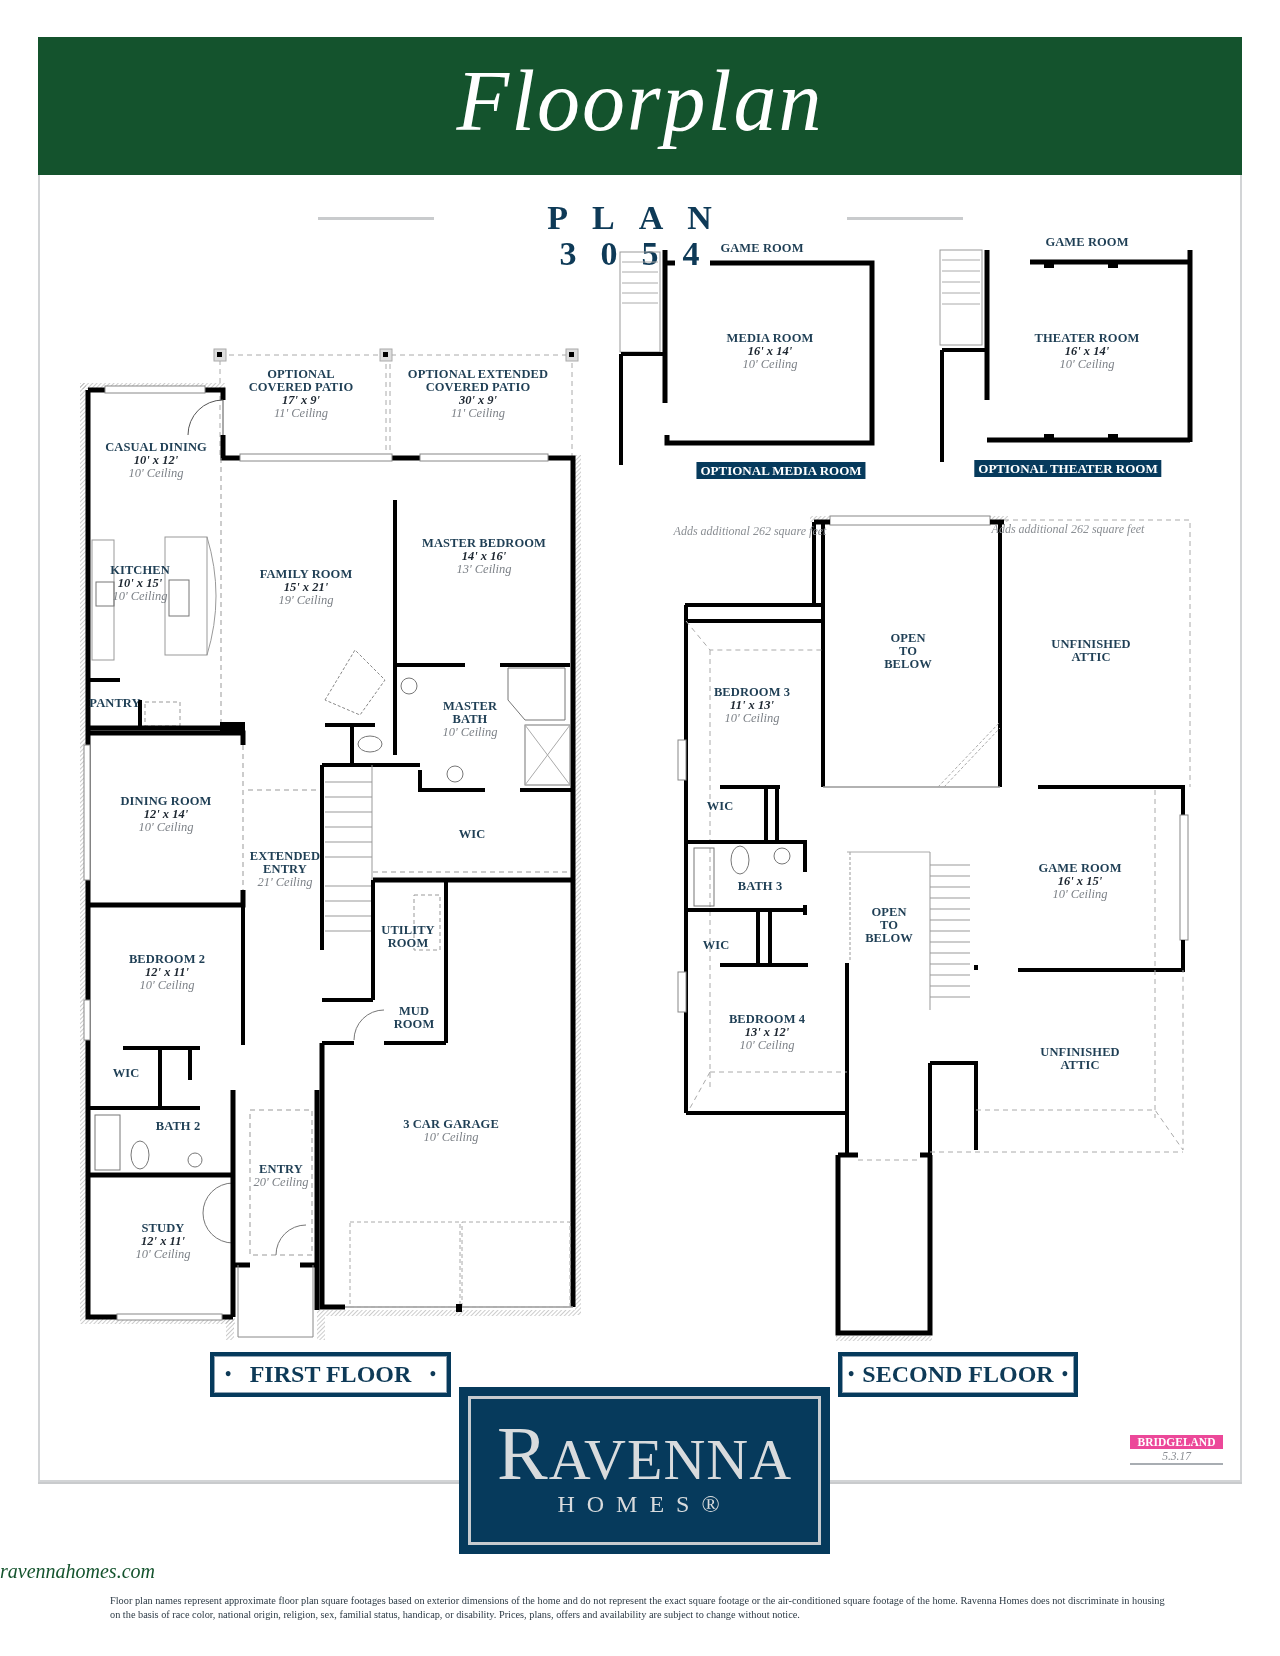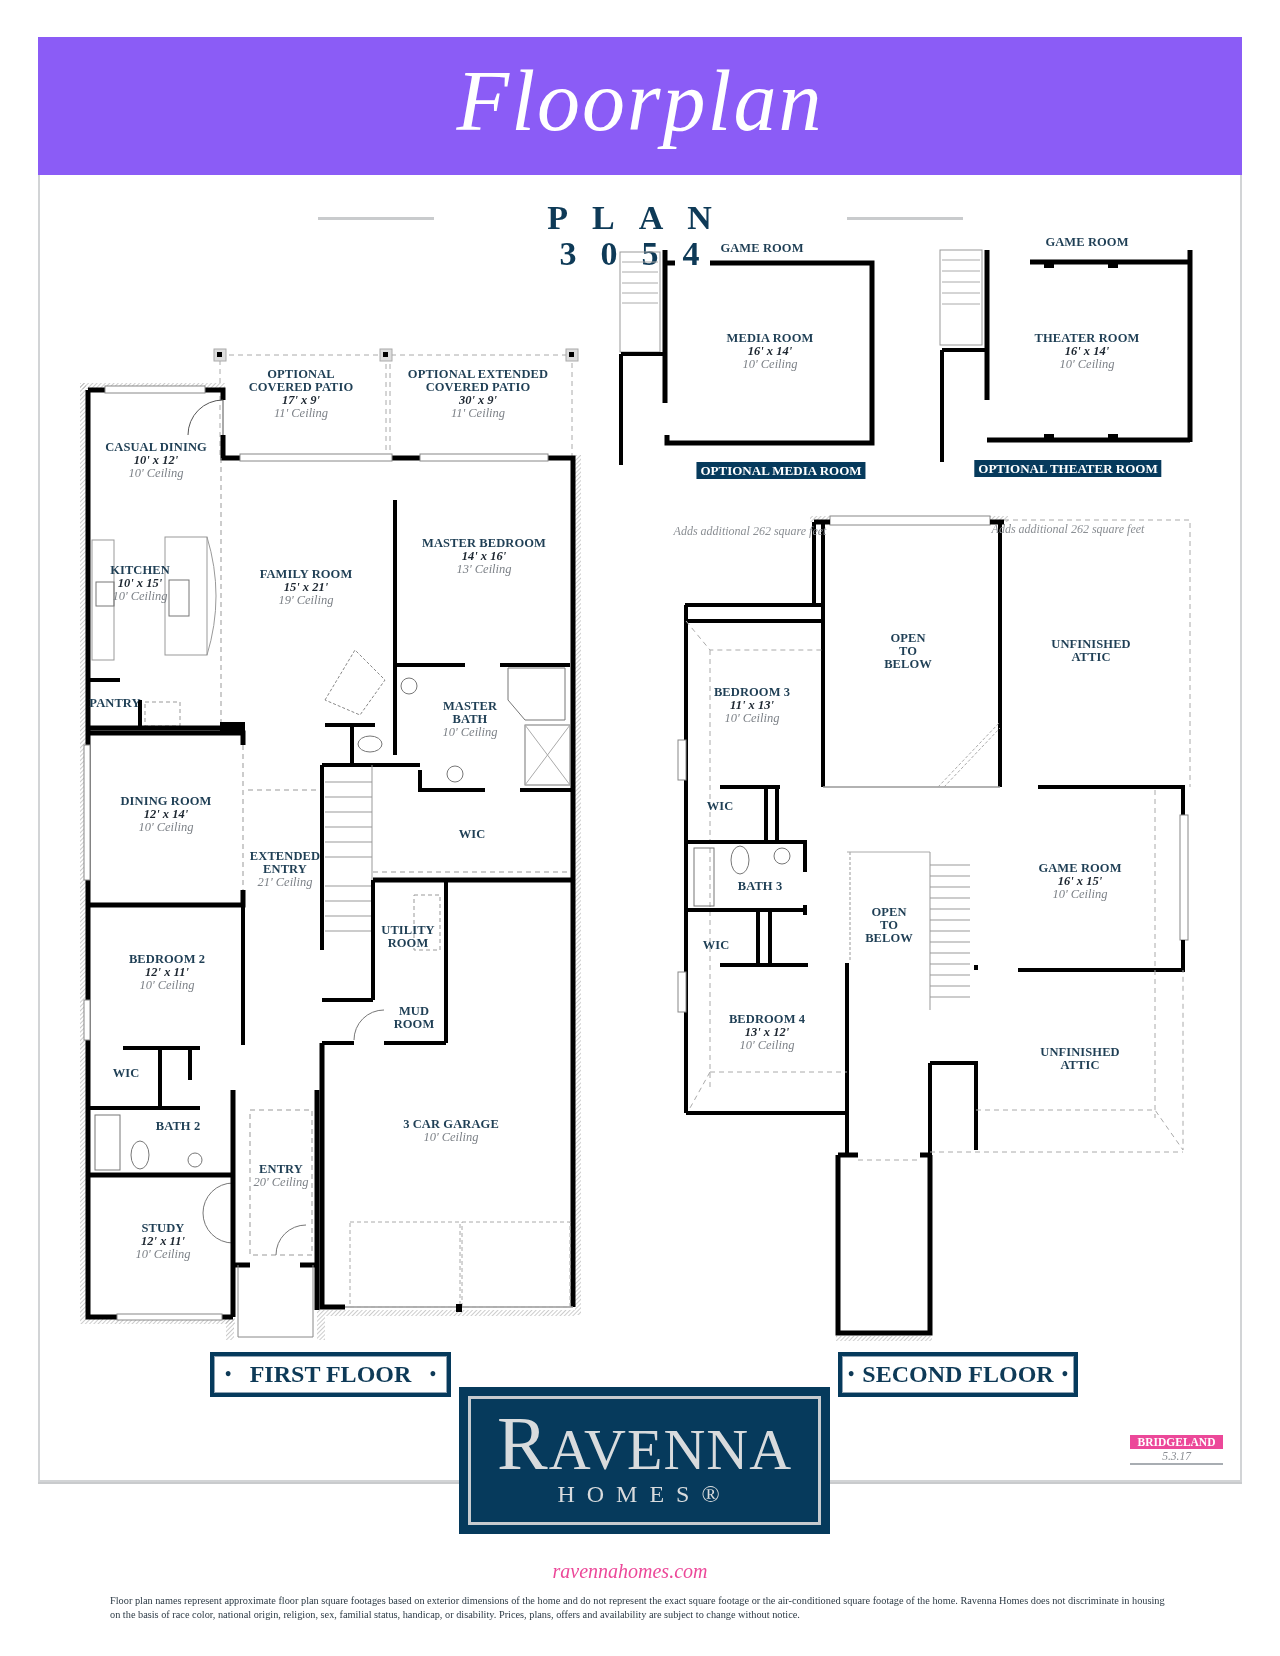--- a/index.html
+++ b/index.html
@@ -1,44 +1,44 @@
 <!DOCTYPE html>
 <html><head>
 <meta charset="utf-8">
 <style>
   html, body { margin: 0; padding: 0; background: #ffffff; }
   body { width: 1280px; height: 1656px; position: relative; overflow: hidden; font-family: "Liberation Serif", "DejaVu Serif", serif; }
   .frame { position: absolute; left: 38px; top: 37px; width: 1204px; height: 1445px; border: 2px solid #d2d4d6; border-top: none; box-sizing: border-box; }
-  .banner { position: absolute; left: 38px; top: 37px; width: 1204px; height: 138px; background: #8b5cf6; display: flex; align-items: center; justify-content: center; }
+  .banner { position: absolute; left: 38px; top: 37px; width: 1204px; height: 138px; background: #14532d; display: flex; align-items: center; justify-content: center; }
   .banner-title { color: #ffffff; font-style: italic; font-size: 86px; letter-spacing: 2px; font-family: "Liberation Serif", serif; margin-top: -10px; }
   .plan-row { position: absolute; top: 200px; left: 318px; width: 645px; height: 36px; }
   .plan-rule { position: absolute; top: 17px; height: 3px; width: 116px; background: #c9cbcd; }
   .plan-rule.left { left: 0; }
   .plan-rule.right { right: 0; }
   .plan-title { position: absolute; left: 152px; top: 0; width: 343px; text-align: center; color: #0e3a57; font-size: 34px; font-weight: bold; letter-spacing: 24px; font-family: "Liberation Serif", serif; line-height: 36px; }
   svg.plan { position: absolute; left: 0; top: 0; width: 1280px; height: 1656px; }
   .room { position: absolute; text-align: center; transform: translateX(-50%); line-height: 1.05; white-space: nowrap; }
   .room .rn { color: #1f3f55; font-weight: bold; font-size: 12.5px; letter-spacing: 0.1px; display: block; }
   .room .rd { color: #1d2731; font-weight: bold; font-style: italic; font-size: 12.5px; display: block; }
   .room .rc { color: #7d8288; font-style: italic; font-size: 12.5px; display: block; }
   .opt-tag { position: absolute; background: #063a5c; color: #ffffff; font-size: 13px; font-weight: bold; padding: 1px 4px; line-height: 15px; white-space: nowrap; transform: translateX(-50%); }
   .opt-sub { position: absolute; color: #8a8e93; font-style: italic; font-size: 12px; white-space: nowrap; transform: translateX(-50%); margin-top: 44px; }
   .floor-label { position: absolute; height: 45px; background: #063a5c; box-sizing: border-box; padding: 4px; }
   .floor-label .inner { height: 100%; background: #ffffff; border: 1px solid #8fa3b3; box-sizing: border-box; display: flex; align-items: center; justify-content: space-between; padding: 0 10px; color: #0e3a57; font-weight: bold; font-size: 24px; font-family: "Liberation Serif", serif; }
   .floor-label .dot { font-size: 18px; }
-  .logo { position: absolute; left: 459px; top: 1387px; width: 371px; height: 147px; background: #063a5c; box-sizing: border-box; padding: 9px; }
+  .logo { position: absolute; left: 459px; top: 1387px; width: 371px; height: 167px; background: #063a5c; box-sizing: border-box; padding: 9px; }
   .logo .inner { width: 100%; height: 100%; border: 3px solid #c7cbcf; box-sizing: border-box; display: flex; flex-direction: column; align-items: center; justify-content: center; }
   .logo .brand { color: #d8dbdd; font-size: 58px; letter-spacing: 1px; line-height: 58px; font-family: "Liberation Serif", serif; }
   .logo .brand .cap { font-size: 76px; }
   .logo .sub { color: #d8dbdd; font-size: 24px; letter-spacing: 12px; line-height: 26px; margin-top: 2px; font-family: "Liberation Serif", serif; }
   .logo-rule { position: absolute; top: 1482px; height: 2px; background: #c9cbcd; }
   .community { position: absolute; left: 1130px; top: 1435px; width: 93px; }
   .community .name { background: #ec4899; color: #ffffff; font-size: 11.5px; font-weight: bold; text-align: center; line-height: 14px; }
   .community .date { color: #8a8e93; font-style: italic; font-size: 11.5px; text-align: center; line-height: 14px; border-bottom: 2px solid #a8adb2; }
-  .website { position: absolute; left: 0; width: 1260px; top: 1560px; text-align: center; color: #ec4899; font-style: italic; font-size: 20px; font-family: "Liberation Serif", serif; }
+  .website { position: absolute; left: 0; width: 1260px; top: 1560px; color: #14532d; font-style: italic; font-size: 20px; font-family: "Liberation Serif", serif; }
   .disclaimer { position: absolute; left: 110px; width: 1060px; top: 1594px; text-align: left; color: #2c3a45; font-size: 10.3px; line-height: 14px; font-family: "Liberation Serif", serif; }
 </style>
 </head>
 <body>
 
 <div class="frame"></div>
 
 <div class="banner">
   <span class="banner-title">Floorplan</span>
 </div>

